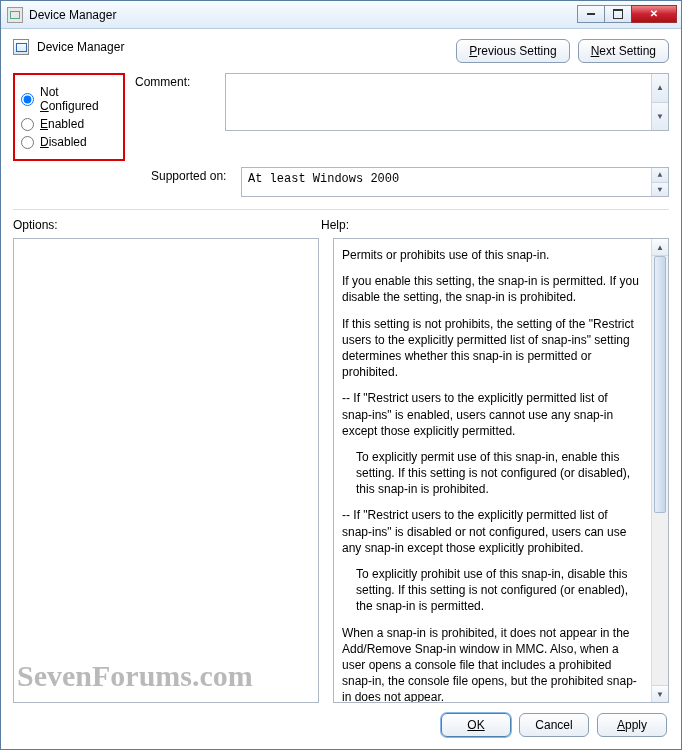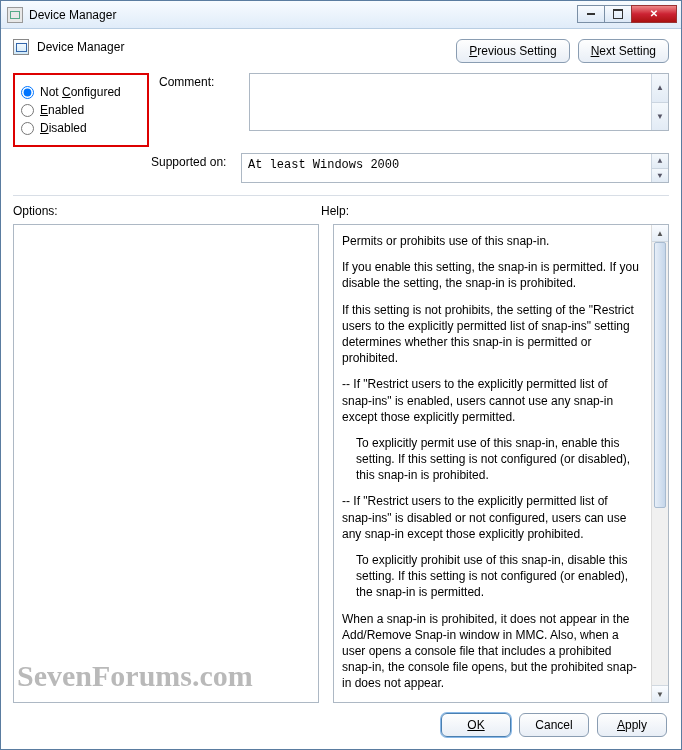--- a/index.html
+++ b/index.html
@@ -107,21 +107,21 @@
   }
   .underline { text-decoration: underline; }
   .row2 {
     display: flex;
     gap: 10px;
     margin-top: 4px;
   }
   .radio-box {
     border: 2px solid #d00;
     padding: 6px 4px 6px 4px;
-    width: 136px;
+    width: 112px;
     flex-shrink: 0;
   }
   .radio-line {
     display: flex; align-items: center;
     margin: 4px 0;
     font-size: 12px;
   }
   .radio-line input { margin: 0 6px 0 2px; }
   .comment-col { flex:1; display:flex; }
   .field-label { width: 90px; padding-top: 2px; color:#000; }

